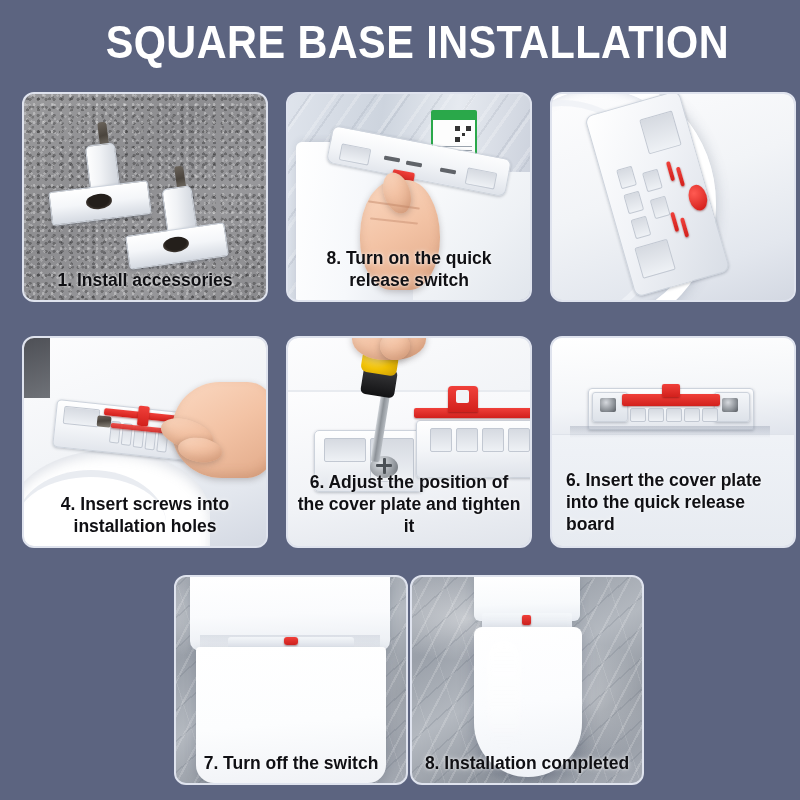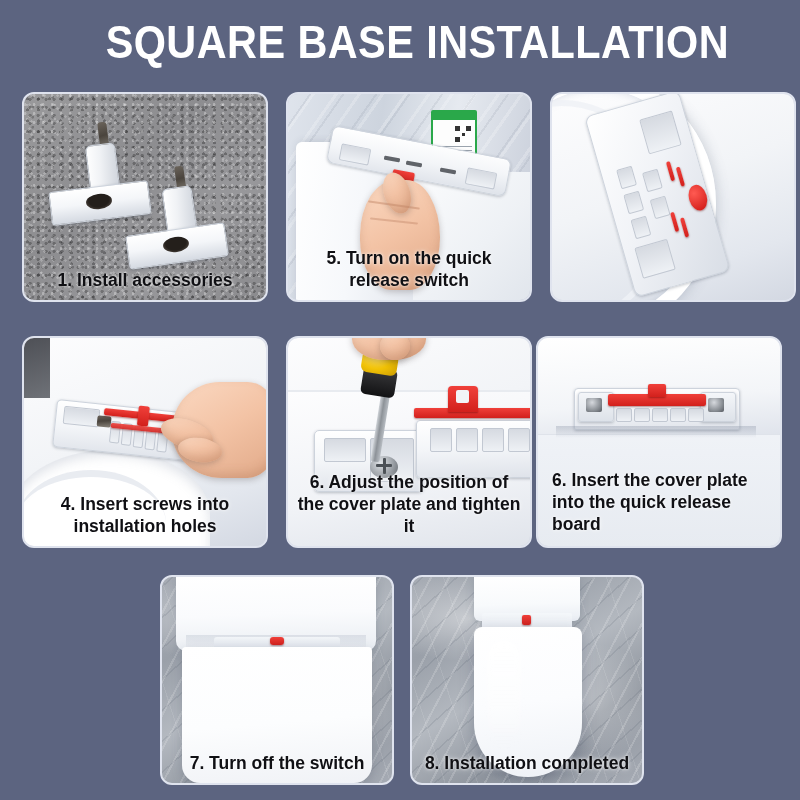--- a/index.html
+++ b/index.html
@@ -66,23 +66,23 @@
   }
   .caption.left-align { text-align: left; padding-left: 14px; }
 
   
   #panel1 { left: 22px;  top: 92px;  width: 246px; height: 210px; }
   #panel2 { left: 286px; top: 92px;  width: 246px; height: 210px; }
   #panel3 { left: 550px; top: 92px;  width: 246px; height: 210px; }
   
   #panel4 { left: 22px;  top: 336px; width: 246px; height: 212px; }
   #panel5 { left: 286px; top: 336px; width: 246px; height: 212px; }
-  #panel6 { left: 536px; top: 336px; width: 246px; height: 212px; }
-  
-  #panel7 { left: 160px; top: 575px; width: 234px; height: 210px; }
+  #panel6 { left: 550px; top: 336px; width: 246px; height: 212px; }
+  
+  #panel7 { left: 174px; top: 575px; width: 234px; height: 210px; }
   #panel8 { left: 410px; top: 575px; width: 234px; height: 210px; }
 
   
 
   
   .bg-granite {
     position: absolute; inset: 0;
     background:
       radial-gradient(circle at 12% 18%, rgba(255,255,255,.30) 0 1.2px, transparent 1.6px),
       radial-gradient(circle at 32% 44%, rgba(0,0,0,.28) 0 1.3px, transparent 1.7px),
@@ -228,21 +228,21 @@
 
     <div class="redbit" style="left:104px; top:77px; width:22px; height:13px; transform:rotate(11deg);"></div>
 
     <div class="skin" style="left:72px; top:86px; width:80px; height:110px; border-radius:45% 42% 38% 40% / 50% 52% 48% 46%;"></div>
     <div class="skin" style="left:96px; top:78px; width:26px; height:42px; border-radius:50%; transform:rotate(-18deg);"></div>
     <div style="position:absolute; left:80px; top:110px; width:52px; height:1.5px;
                 background:rgba(190,130,100,.45); border-radius:2px; transform:rotate(8deg);"></div>
     <div style="position:absolute; left:82px; top:126px; width:48px; height:1.5px;
                 background:rgba(190,130,100,.40); border-radius:2px; transform:rotate(6deg);"></div>
   </div>
-  <div class="caption">5. Turn on the quick release switch</div>
+  <div class="caption">8. Turn on the quick release switch</div>
 </div>
 
 <div class="panel" id="panel3">
   <div class="photo">
     <div class="bg-ceramic"></div>
 
     <div style="position:absolute; left:-72px; top:-18px; width:210px; height:230px;
                 border:13px solid #ffffff; border-radius:50%;
                 box-shadow:0 0 14px rgba(80,92,115,.3), inset 0 0 10px rgba(150,160,180,.35);"></div>
     <div style="position:absolute; left:-96px; top:6px; width:200px; height:215px;

